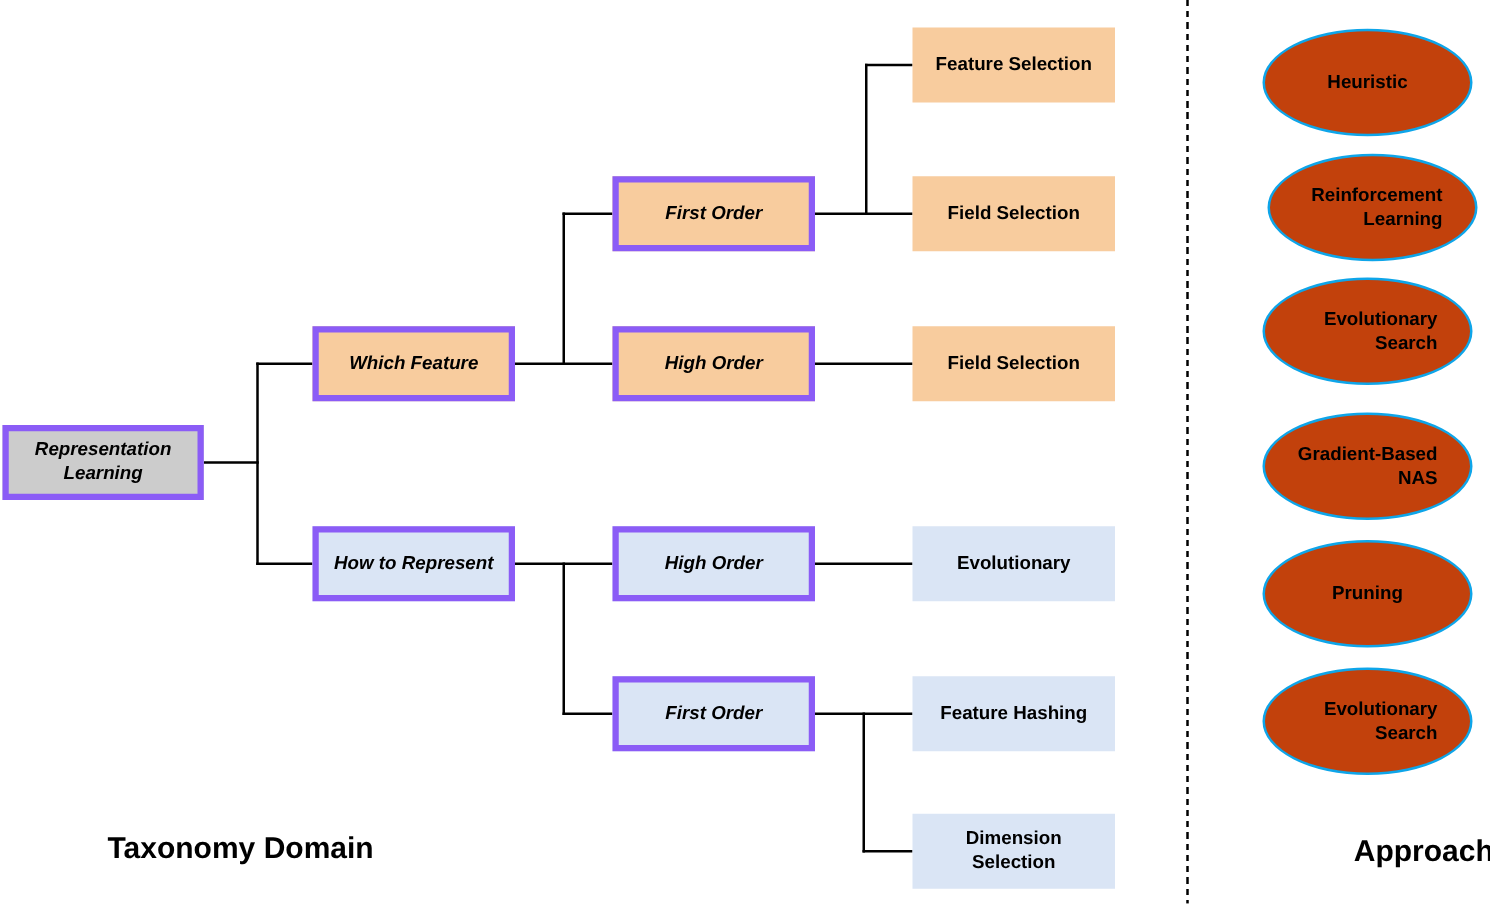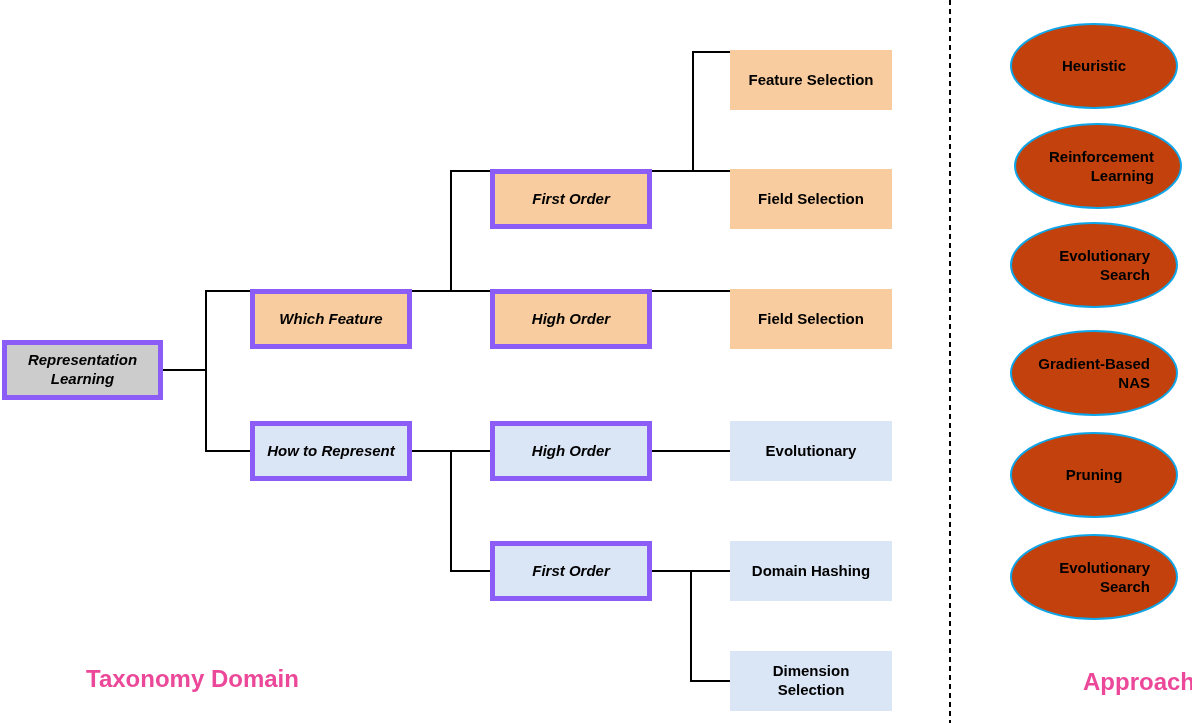--- a/index.html
+++ b/index.html
@@ -22,21 +22,21 @@
     justify-content: center;
     text-align: center;
     font-weight: bold;
     font-size: 15px;
     line-height: 1.25;
     color: #000;
     padding: 0 8px;
   }
   .bordered { border: 5px solid #8b5cf6; font-style: italic; }
   .fill-gray   { background: #cccccc; }
-  .fill-orange { background: #f8cc9e; margin-top: 28px; }
+  .fill-orange { background: #f8cc9e; }
   .fill-blue   { background: #dae5f5; }
   .wrap-narrow { padding: 12px 30px; }
 
   
   .line { position: absolute; background: #000000; }
 
   
   .divider {
     position: absolute;
     left: 949px; top: 0; width: 2px; height: 723px;
@@ -60,21 +60,21 @@
     font-size: 15px;
     line-height: 1.3;
     color: #000;
     padding: 0 26px;
   }
 
   .section-label {
     position: absolute;
     font-weight: bold;
     font-size: 24px;
-    color: #ec4899;
+    color: #000000;
     white-space: nowrap;
   }
 </style>
 </head>
 <body>
 
 <div class="canvas">
 
   <div class="line" style="left:163px; top:369px; width:44px; height:2px;"></div>
   <div class="line" style="left:205px; top:290px; width:2px;  height:162px;"></div>
@@ -118,21 +118,21 @@
   <div class="node bordered fill-blue" style="left:490px; top:541px;">First Order</div>
 
   <div class="node fill-orange" style="left:730px; top:22px;">Feature Selection</div>
 
   <div class="node fill-orange" style="left:730px; top:141px;">Field Selection</div>
 
   <div class="node fill-orange" style="left:730px; top:261px;">Field Selection</div>
 
   <div class="node fill-blue" style="left:730px; top:421px;">Evolutionary</div>
 
-  <div class="node fill-blue" style="left:730px; top:541px;">Domain Hashing</div>
+  <div class="node fill-blue" style="left:730px; top:541px;">Feature Hashing</div>
 
   <div class="node fill-blue wrap-narrow" style="left:730px; top:651px;">Dimension Selection</div>
 
   <div class="section-label" style="left:86px; top:665px;">Taxonomy Domain</div>
 
   <div class="section-label" style="left:1083px; top:668px;text-align:right;">Approach</div>
 
   <div class="divider"></div>
 
   <div class="ellipse" style="left:1010px; top:23px;">Heuristic</div>

